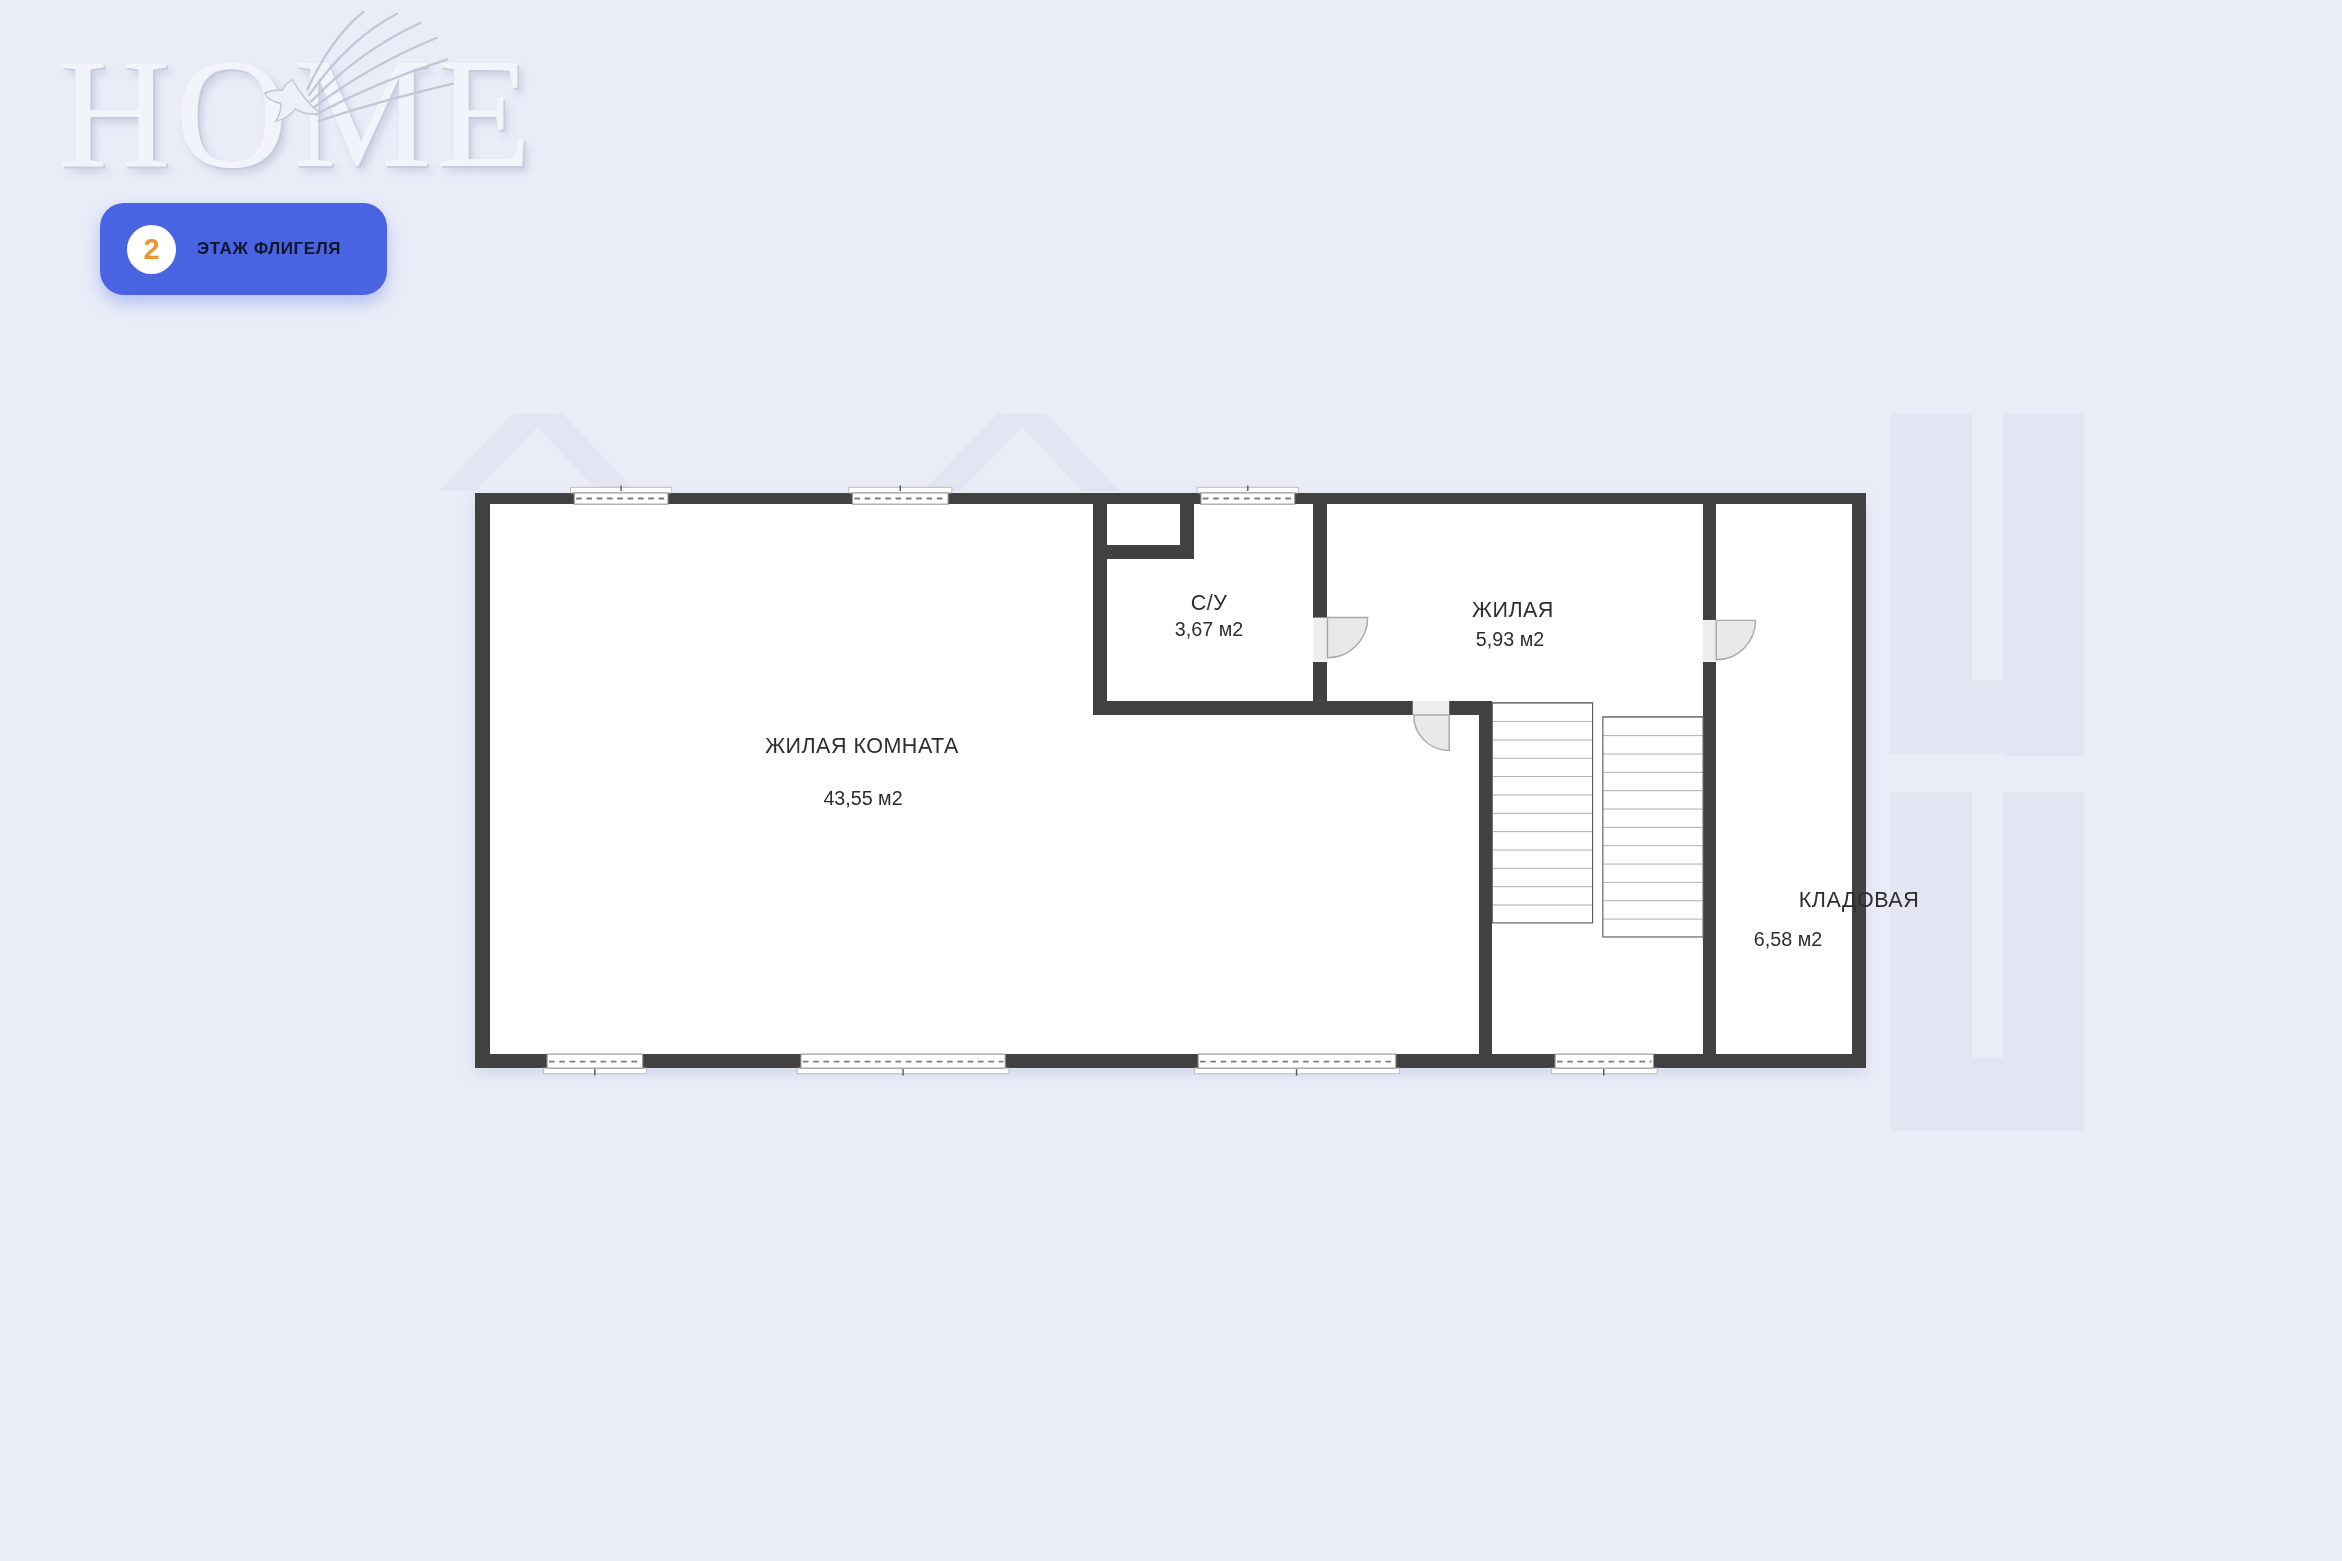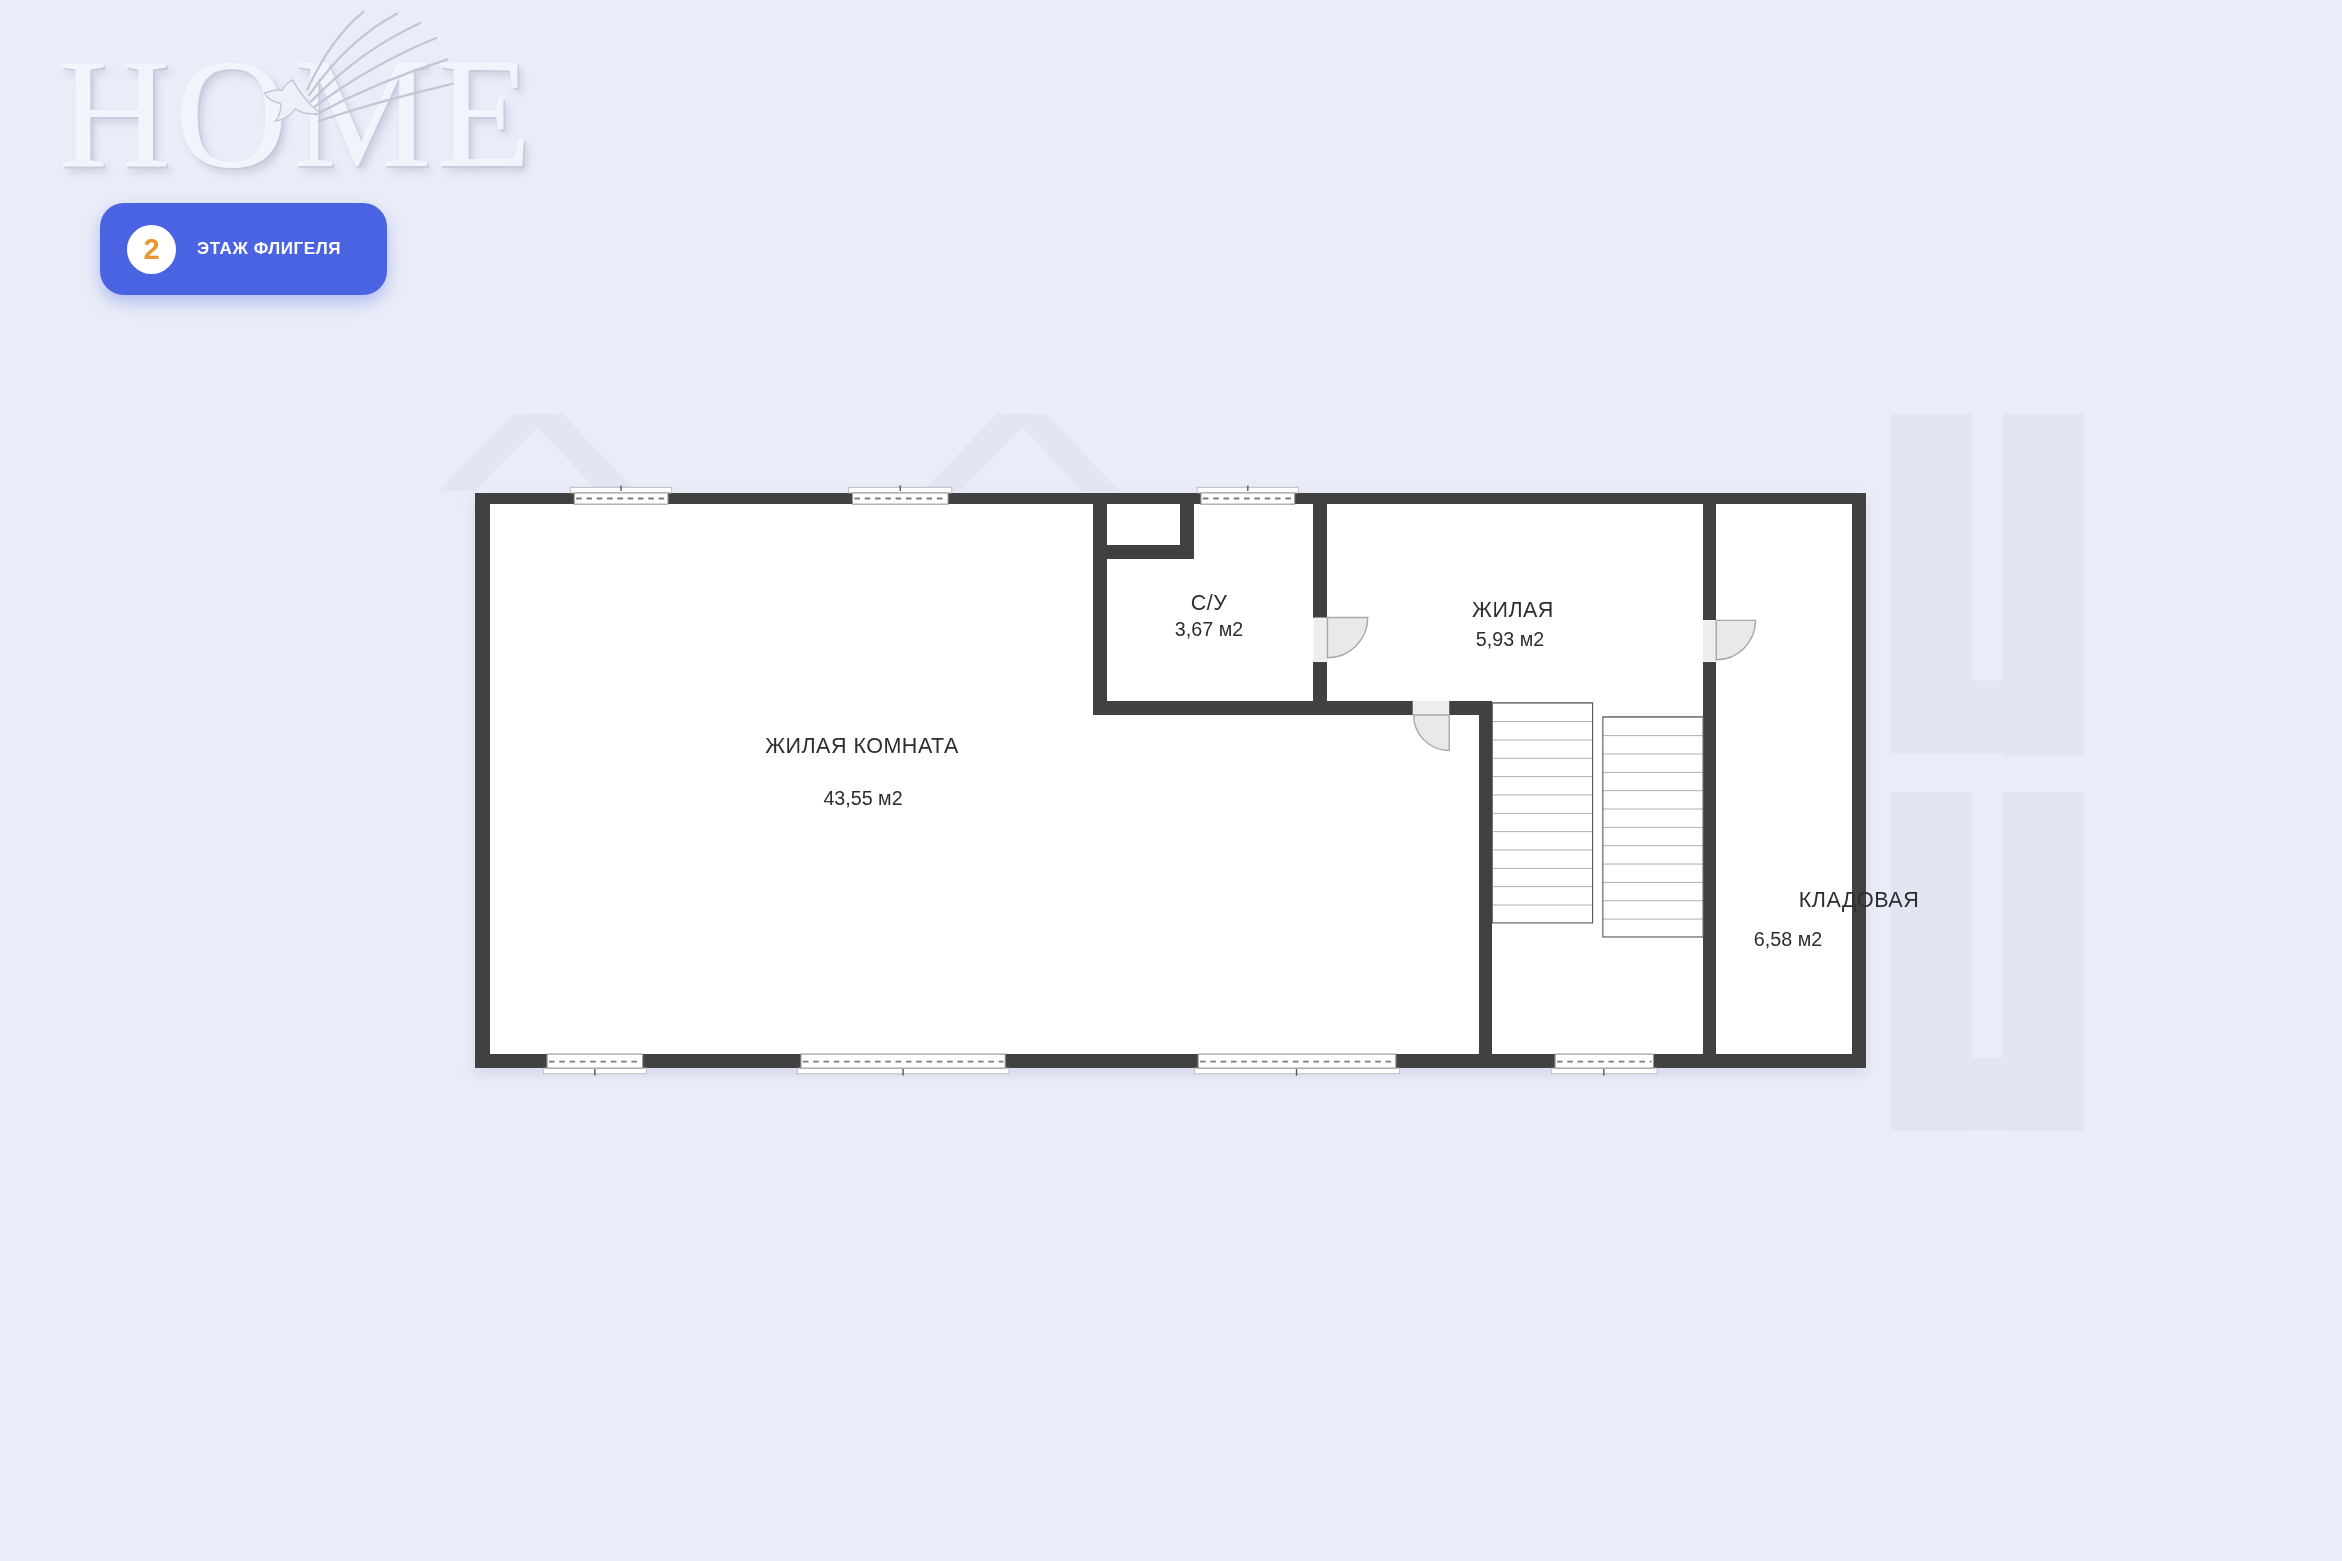--- a/index.html
+++ b/index.html
@@ -17,21 +17,21 @@
   .eagle{position:absolute;left:264px;top:9.4px;}
 
   
   .badge{position:absolute;left:100px;top:203px;width:287px;height:92px;
          background:#4a63e2;border-radius:24px;z-index:30;
          box-shadow:0 7.5px 17px rgba(74,99,226,.35);display:flex;align-items:center;}
   .badge-circle{position:absolute;left:27px;top:21.5px;width:49px;height:49px;border-radius:50%;
          background:#ffffff;display:flex;align-items:center;justify-content:center;
          font-size:29px;font-weight:bold;color:#e8962e;}
   .badge-label{position:absolute;left:97px;width:178px;text-align:left;
-         color:#ffffff;font-size:17px;font-weight:bold;letter-spacing:0.6px;}
+         color:#0f172a;font-size:17px;font-weight:bold;letter-spacing:0.6px;}
 
   
   svg.plan{position:absolute;left:0;top:0;}
 
   
   .room-label,.room-area{position:absolute;transform:translate(-50%,-50%);
          color:#2d2d2d;white-space:nowrap;z-index:20;}
   .room-label{font-size:21.5px;letter-spacing:0.5px;margin-top:20px;}
   .room-area{font-size:19.7px;text-align:center;}
 </style>

